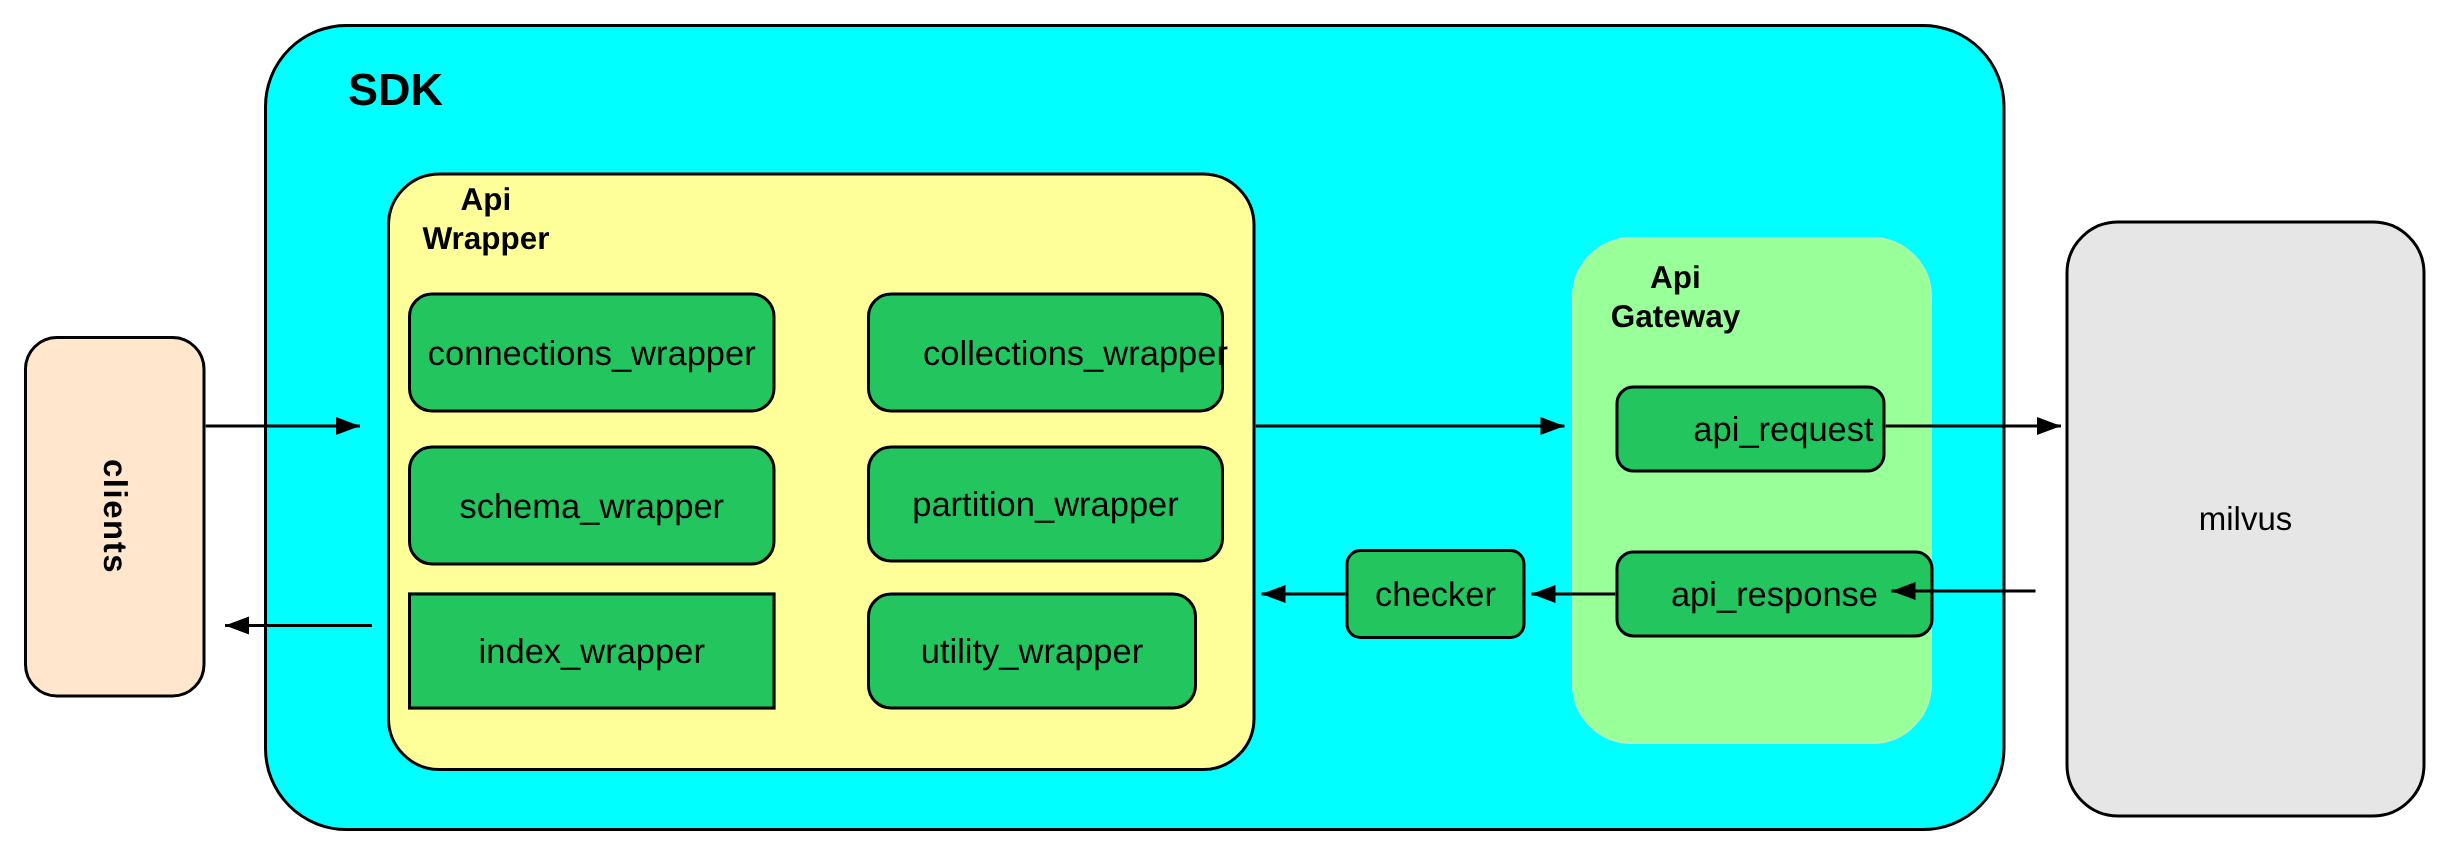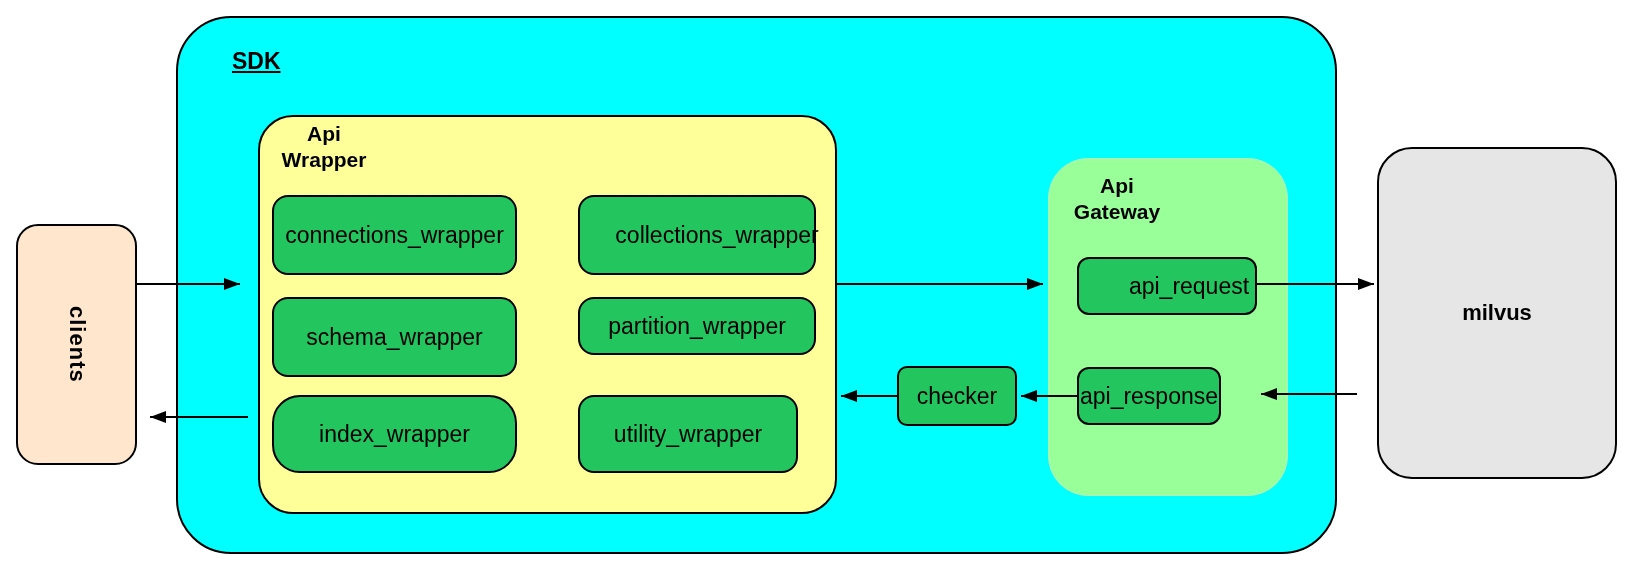--- a/index.html
+++ b/index.html
@@ -32,21 +32,21 @@
     line-height: 26px;
     white-space: pre-line;
     text-align: center;
   }
   
   #sdk {
     left: 176px; top: 16px; width: 1161px; height: 538px;
     background: #00ffff; border-radius: 55px;
   }
   #sdk-label {
-    left: 54px; top: 30px; font-size: 23px; text-align: left; text-decoration: underline;
+    left: 54px; top: 30px; font-size: 30px; text-align: left;
   }
   #clients {
     left: 16px; top: 224px; width: 121px; height: 241px;
     background: #ffe6cc; border-radius: 22px;
     display: flex; align-items: center; justify-content: center;
   }
   #clients .vlabel {
     writing-mode: vertical-rl;
     font-weight: bold; font-size: 22px; letter-spacing: 1px;
   }
@@ -54,34 +54,34 @@
     left: 258px; top: 115px; width: 579px; height: 399px;
     background: #ffff99; border-radius: 35px;
   }
   #api-wrapper-label { left: 12px; top: 4px; width: 104px; }
   #api-gateway {
     left: 1048px; top: 158px; width: 240px; height: 338px;
     background: #99ff99; border-radius: 40px; border: 1px solid #b9f0b9;
   }
   #api-gateway-label { left: 8px; top: 14px; width: 120px; }
   #milvus {
-    left: 1377px; top: 147px; width: 240px; height: 332px;
+    left: 1377px; top: 147px; width: 240px; height: 398px;
     background: #e6e6e6; border-radius: 35px;
-    font-weight: bold; font-size: 22px;
+    font-weight: normal; font-size: 22px;
   }
   
   #mod-connections { left: 272px; top: 195px; width: 245px; height: 80px; border-radius: 16px; }
   #mod-collections { left: 578px; top: 195px; width: 238px; height: 80px; border-radius: 16px; padding-left: 40px; }
   #mod-schema      { left: 272px; top: 297px; width: 245px; height: 80px; border-radius: 16px; }
-  #mod-partition   { left: 578px; top: 297px; width: 238px; height: 58px; border-radius: 16px; }
-  #mod-index       { left: 272px; top: 395px; width: 245px; height: 78px; border-radius: 28px; }
+  #mod-partition   { left: 578px; top: 297px; width: 238px; height: 78px; border-radius: 16px; }
+  #mod-index       { left: 272px; top: 395px; width: 245px; height: 78px; border-radius: 0; }
   #mod-utility     { left: 578px; top: 395px; width: 220px; height: 78px; border-radius: 16px; }
   
   #api-request  { left: 1077px; top: 257px; width: 180px; height: 58px; border-radius: 12px; padding-left: 44px; }
-  #api-response { left: 1077px; top: 367px; width: 144px; height: 58px; border-radius: 12px; }
+  #api-response { left: 1077px; top: 367px; width: 212px; height: 58px; border-radius: 12px; }
   #checker      { left: 897px;  top: 366px; width: 120px; height: 60px; border-radius: 10px; }
   
   #arrows {
     position: absolute; left: 0; top: 0; width: 1634px; height: 574px;
     pointer-events: none; z-index: 50;
   }
 </style>
 </head>
 <body>
 

